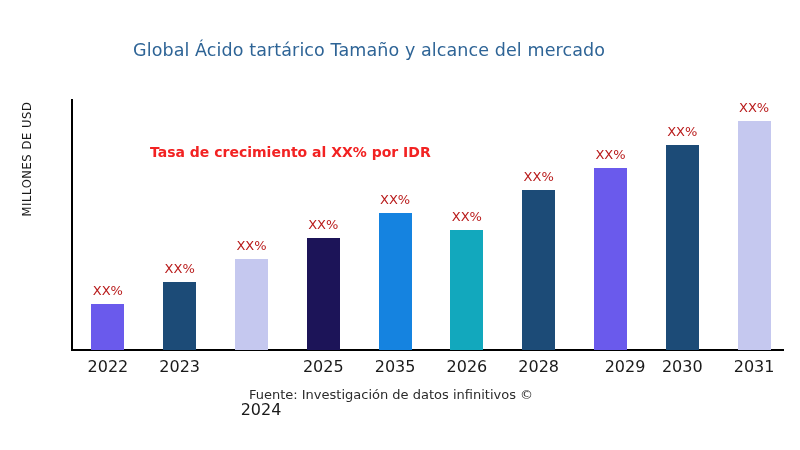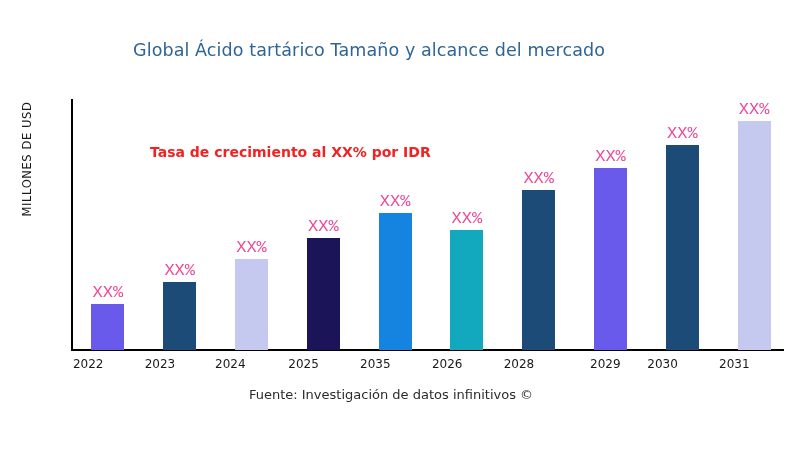--- a/index.html
+++ b/index.html
@@ -65,29 +65,29 @@
     height: 1.6px;
     background: #000000;
   }
   .bar {
     position: absolute;
     bottom: 0;
   }
   .bar-value {
     position: absolute;
     text-align: center;
-    font-size: 17px;
-    color: #ec4899;
+    font-size: 13px;
+    color: #b91c1c;
     white-space: nowrap;
-    font-family: Liberation Mono, monospace;
   }
   .x-tick-label {
     position: absolute;
     top: 357px;
-    font-size: 12px;
+    text-align: center;
+    font-size: 16px;
     color: #1a1a1a;
     white-space: nowrap;
   }
   .growth-annotation {
     position: absolute;
     left: 150px;
     top: 144px;
     font-size: 14px;
     color: #f22222;
     white-space: nowrap;
@@ -131,21 +131,21 @@
 
   <div class="growth-annotation">Tasa de crecimiento al XX% por IDR</div>
 
   <div class="source-note">Fuente: Investigación de datos infinitivos ©</div>
 
 <div class="bar-value" style="left: 77.9px; top: 283px; width: 60px;">XX%</div>
     <div class="x-tick-label" style="left: 72.9px; width: 70px;">2022</div>
     <div class="bar-value" style="left: 149.7px; top: 261px; width: 60px;">XX%</div>
     <div class="x-tick-label" style="left: 144.7px; width: 70px;">2023</div>
     <div class="bar-value" style="left: 221.5px; top: 238px; width: 60px;">XX%</div>
-    <div class="x-tick-label" style="left: 215px; width: 70px;">2024</div>
+    <div class="x-tick-label" style="left: 226px; width: 70px; margin-top: 43px;">2024</div>
     <div class="bar-value" style="left: 293.3px; top: 217px; width: 60px;">XX%</div>
     <div class="x-tick-label" style="left: 288.3px; width: 70px;">2025</div>
     <div class="bar-value" style="left: 365.1px; top: 192px; width: 60px;">XX%</div>
     <div class="x-tick-label" style="left: 360.1px; width: 70px;">2035</div>
     <div class="bar-value" style="left: 436.9px; top: 209px; width: 60px;">XX%</div>
     <div class="x-tick-label" style="left: 431.9px; width: 70px;">2026</div>
     <div class="bar-value" style="left: 508.7px; top: 169px; width: 60px;">XX%</div>
     <div class="x-tick-label" style="left: 503.7px; width: 70px;">2028</div>
     <div class="bar-value" style="left: 580.5px; top: 147px; width: 60px;">XX%</div>
     <div class="x-tick-label" style="left: 590px; width: 70px;">2029</div>

